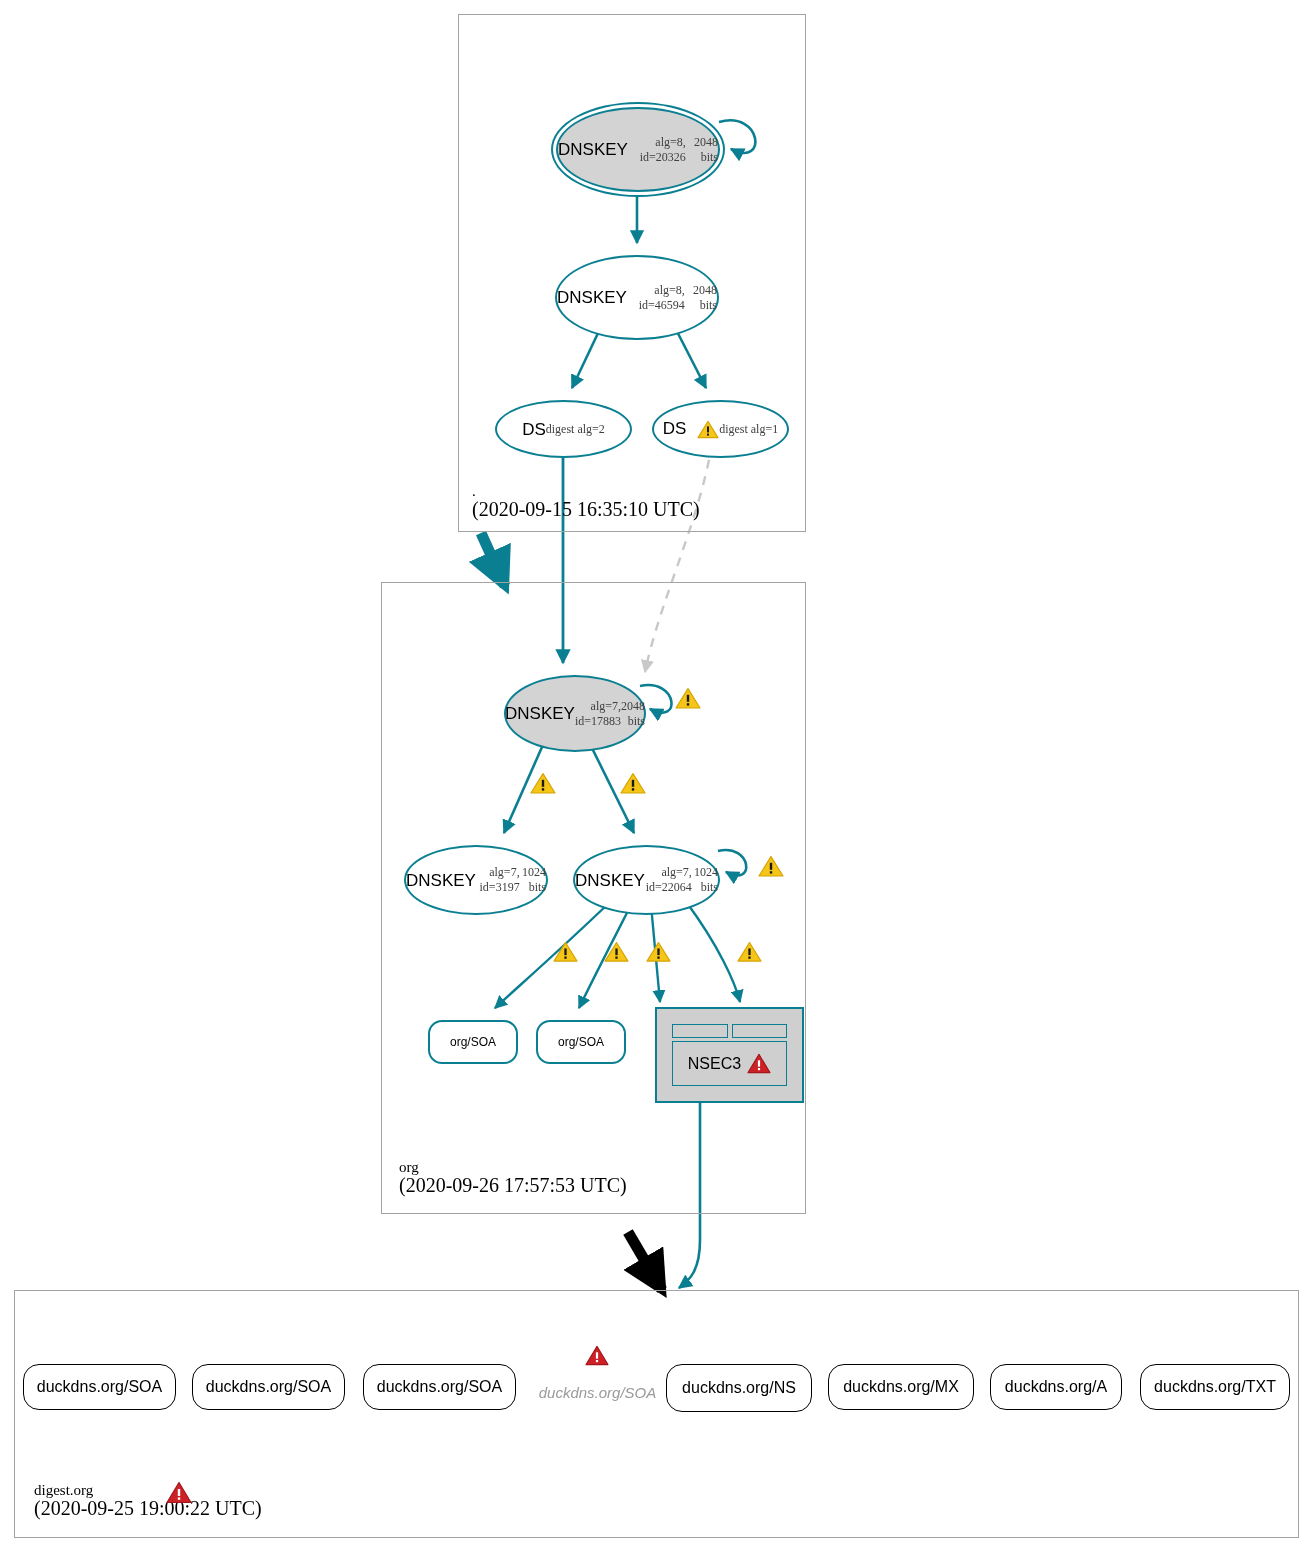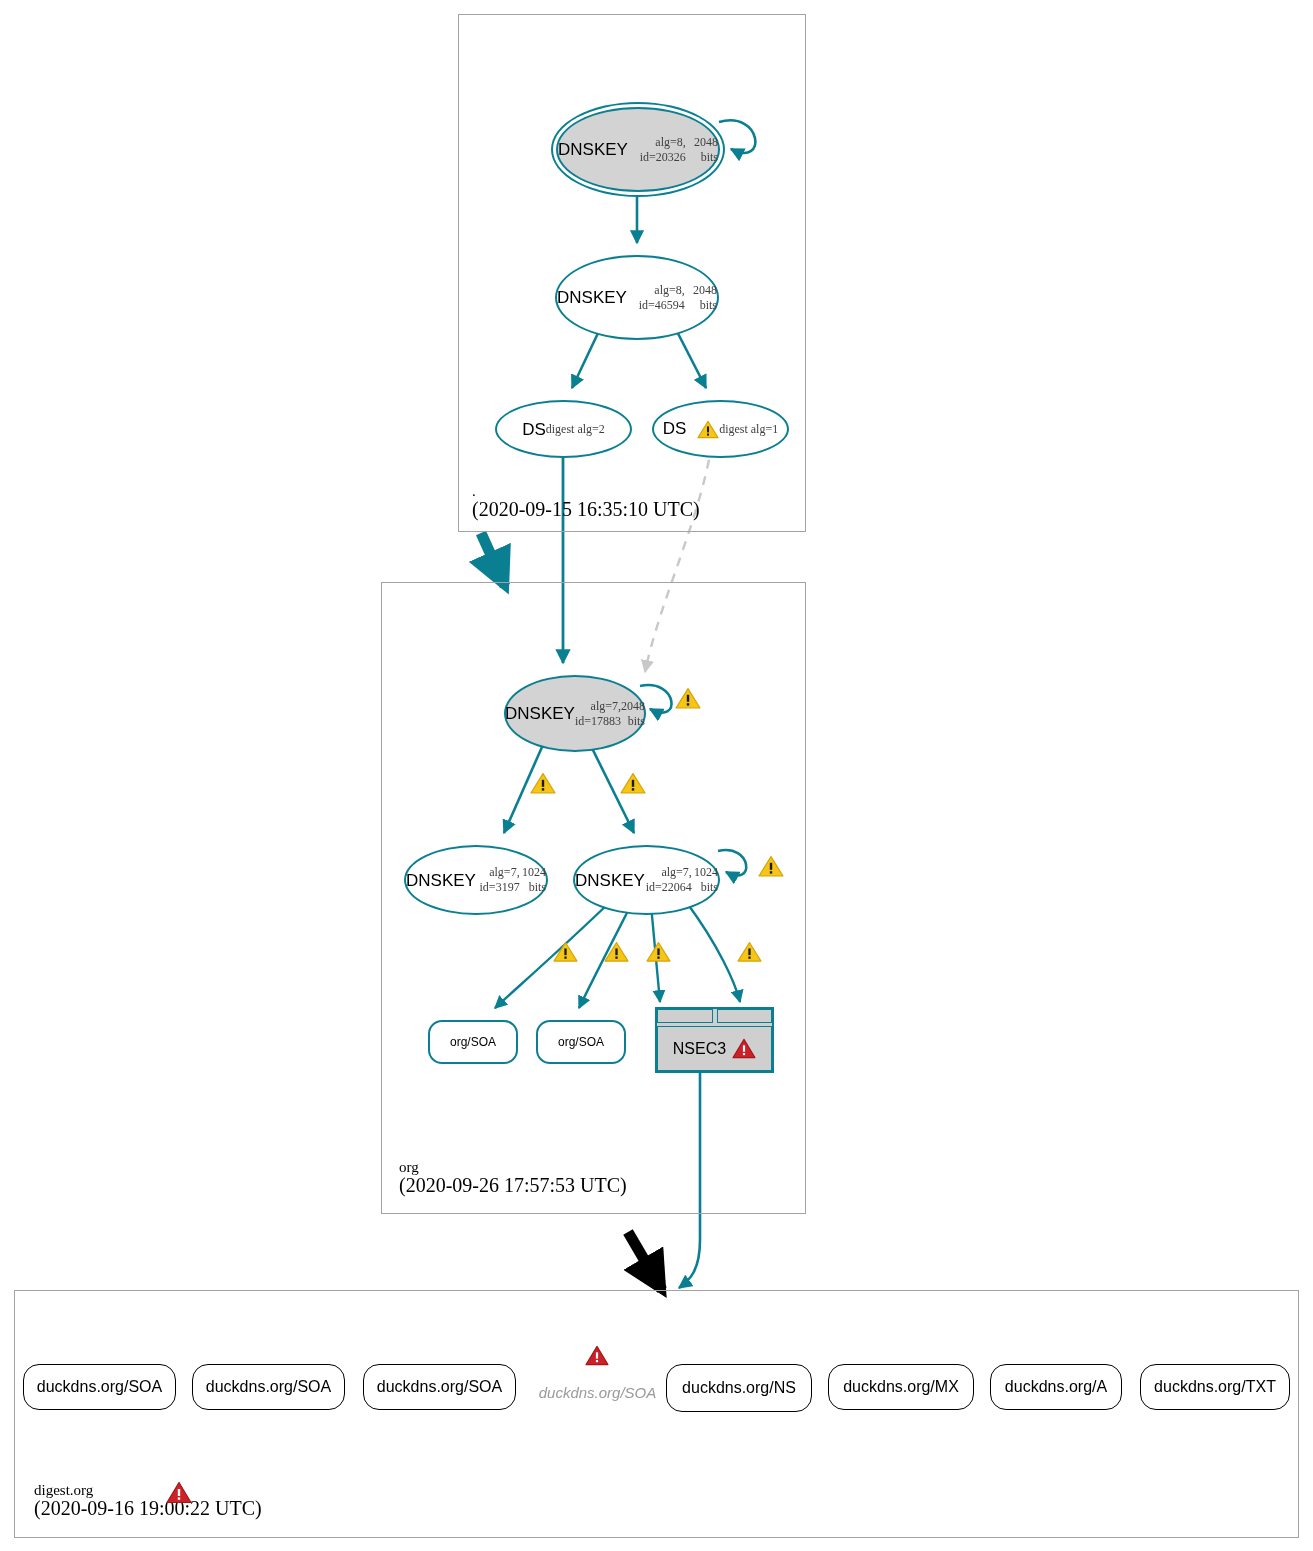--- a/index.html
+++ b/index.html
@@ -94,21 +94,21 @@
   .ghost-node {
     font-family: "Liberation Sans", sans-serif;
     font-style: italic;
     font-size: 15px;
     color: #9a9a9a;
     background: transparent;
   }
   .nsec-node {
     border: 2px solid #0b7f92;
     background: #cfcfcf;
-    padding: 0;
+    padding: 15px;
     display: flex;
     flex-direction: column;
     gap: 3px;
   }
   .nsec-head {
     display: flex;
     gap: 4px;
     height: 14px;
   }
   .nsec-cell {
@@ -205,21 +205,21 @@
 
   <div class="zone-box" style="left:381px; top:582px; width:425px; height:632px;"></div>
   <div class="zone-label" style="left:399px; top:1158px;">
     <div class="zone-name">org</div>
     <div class="zone-time">(2020-09-26 17:57:53 UTC)</div>
   </div>
 
   <div class="zone-box" style="left:14px; top:1290px; width:1285px; height:248px;"></div>
   <div class="zone-label" style="left:34px; top:1481px;">
     <div class="zone-name">digest.org</div>
-    <div class="zone-time">(2020-09-16 19:00:22 UTC)</div>
+    <div class="zone-time">(2020-09-25 19:00:22 UTC)</div>
   </div>
 
   <div class="err-icon" style="left:166px; top:1481px;">
     <svg width="26" height="23" viewBox="0 0 26 23">
       <path d="M13 1.5 L25 21.5 L1 21.5 Z" fill="#cc2127" stroke="#a3161b" stroke-width="1.2" stroke-linejoin="round"></path>
       <rect x="11.8" y="8" width="2.4" height="7" fill="#ffffff"></rect>
       <rect x="11.8" y="16.4" width="2.4" height="2.4" fill="#ffffff"></rect>
     </svg>
   </div>
 

